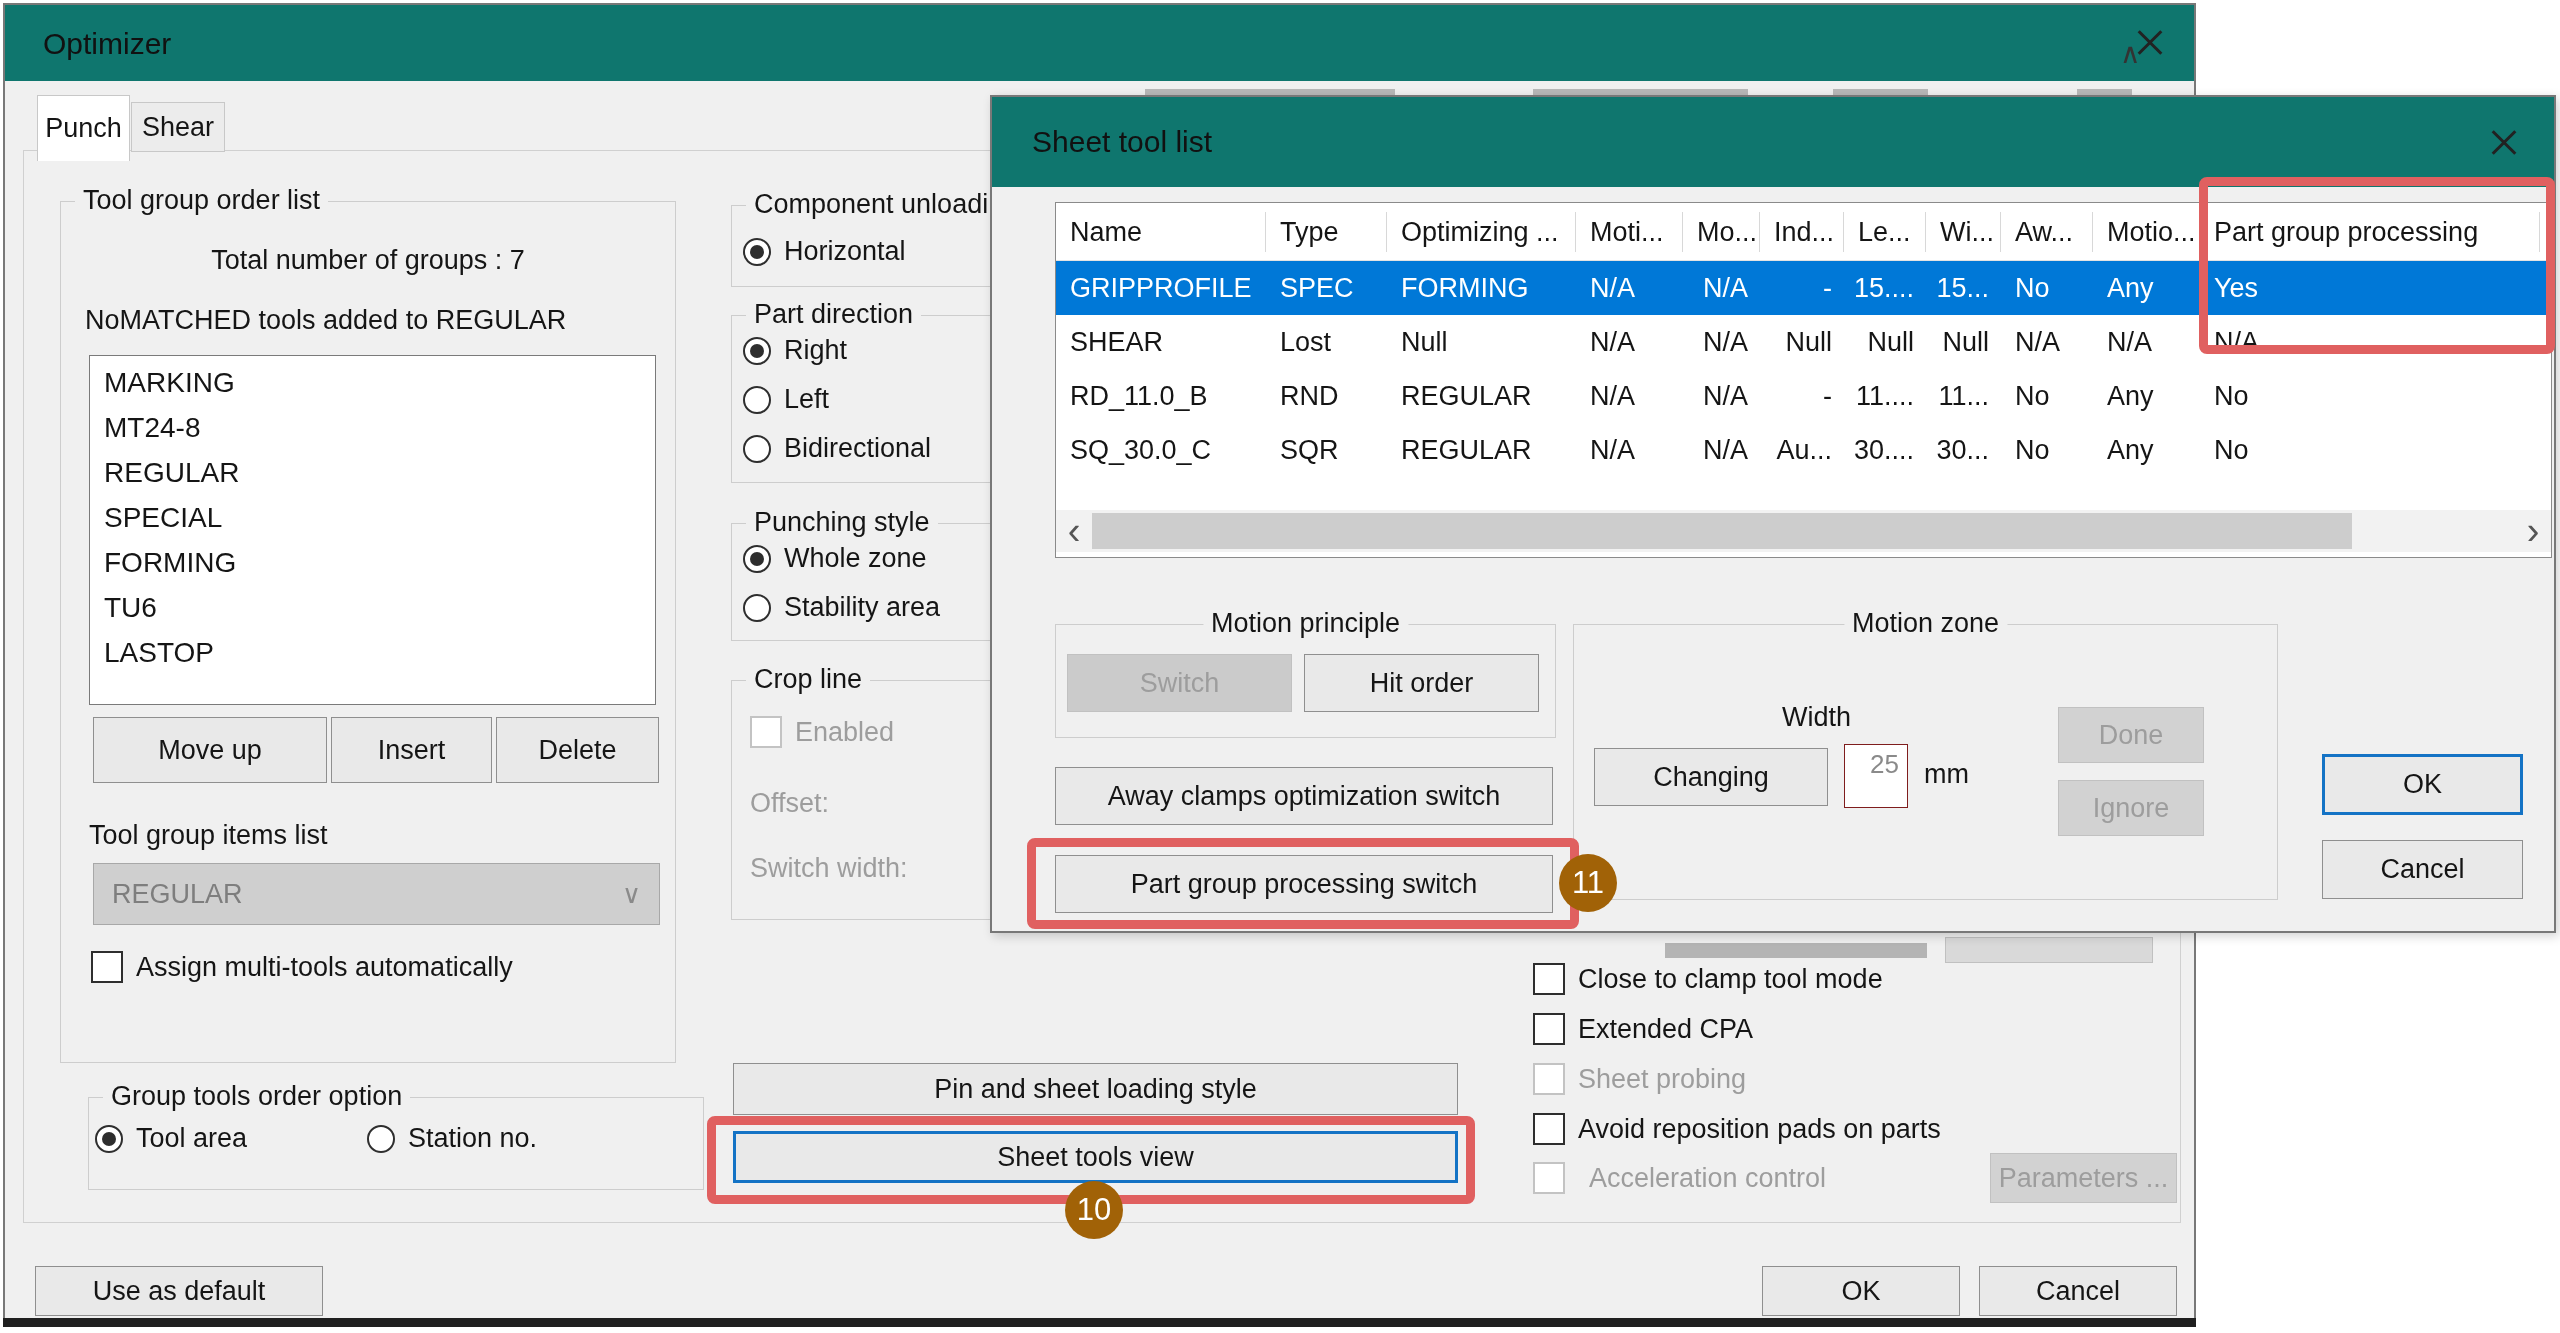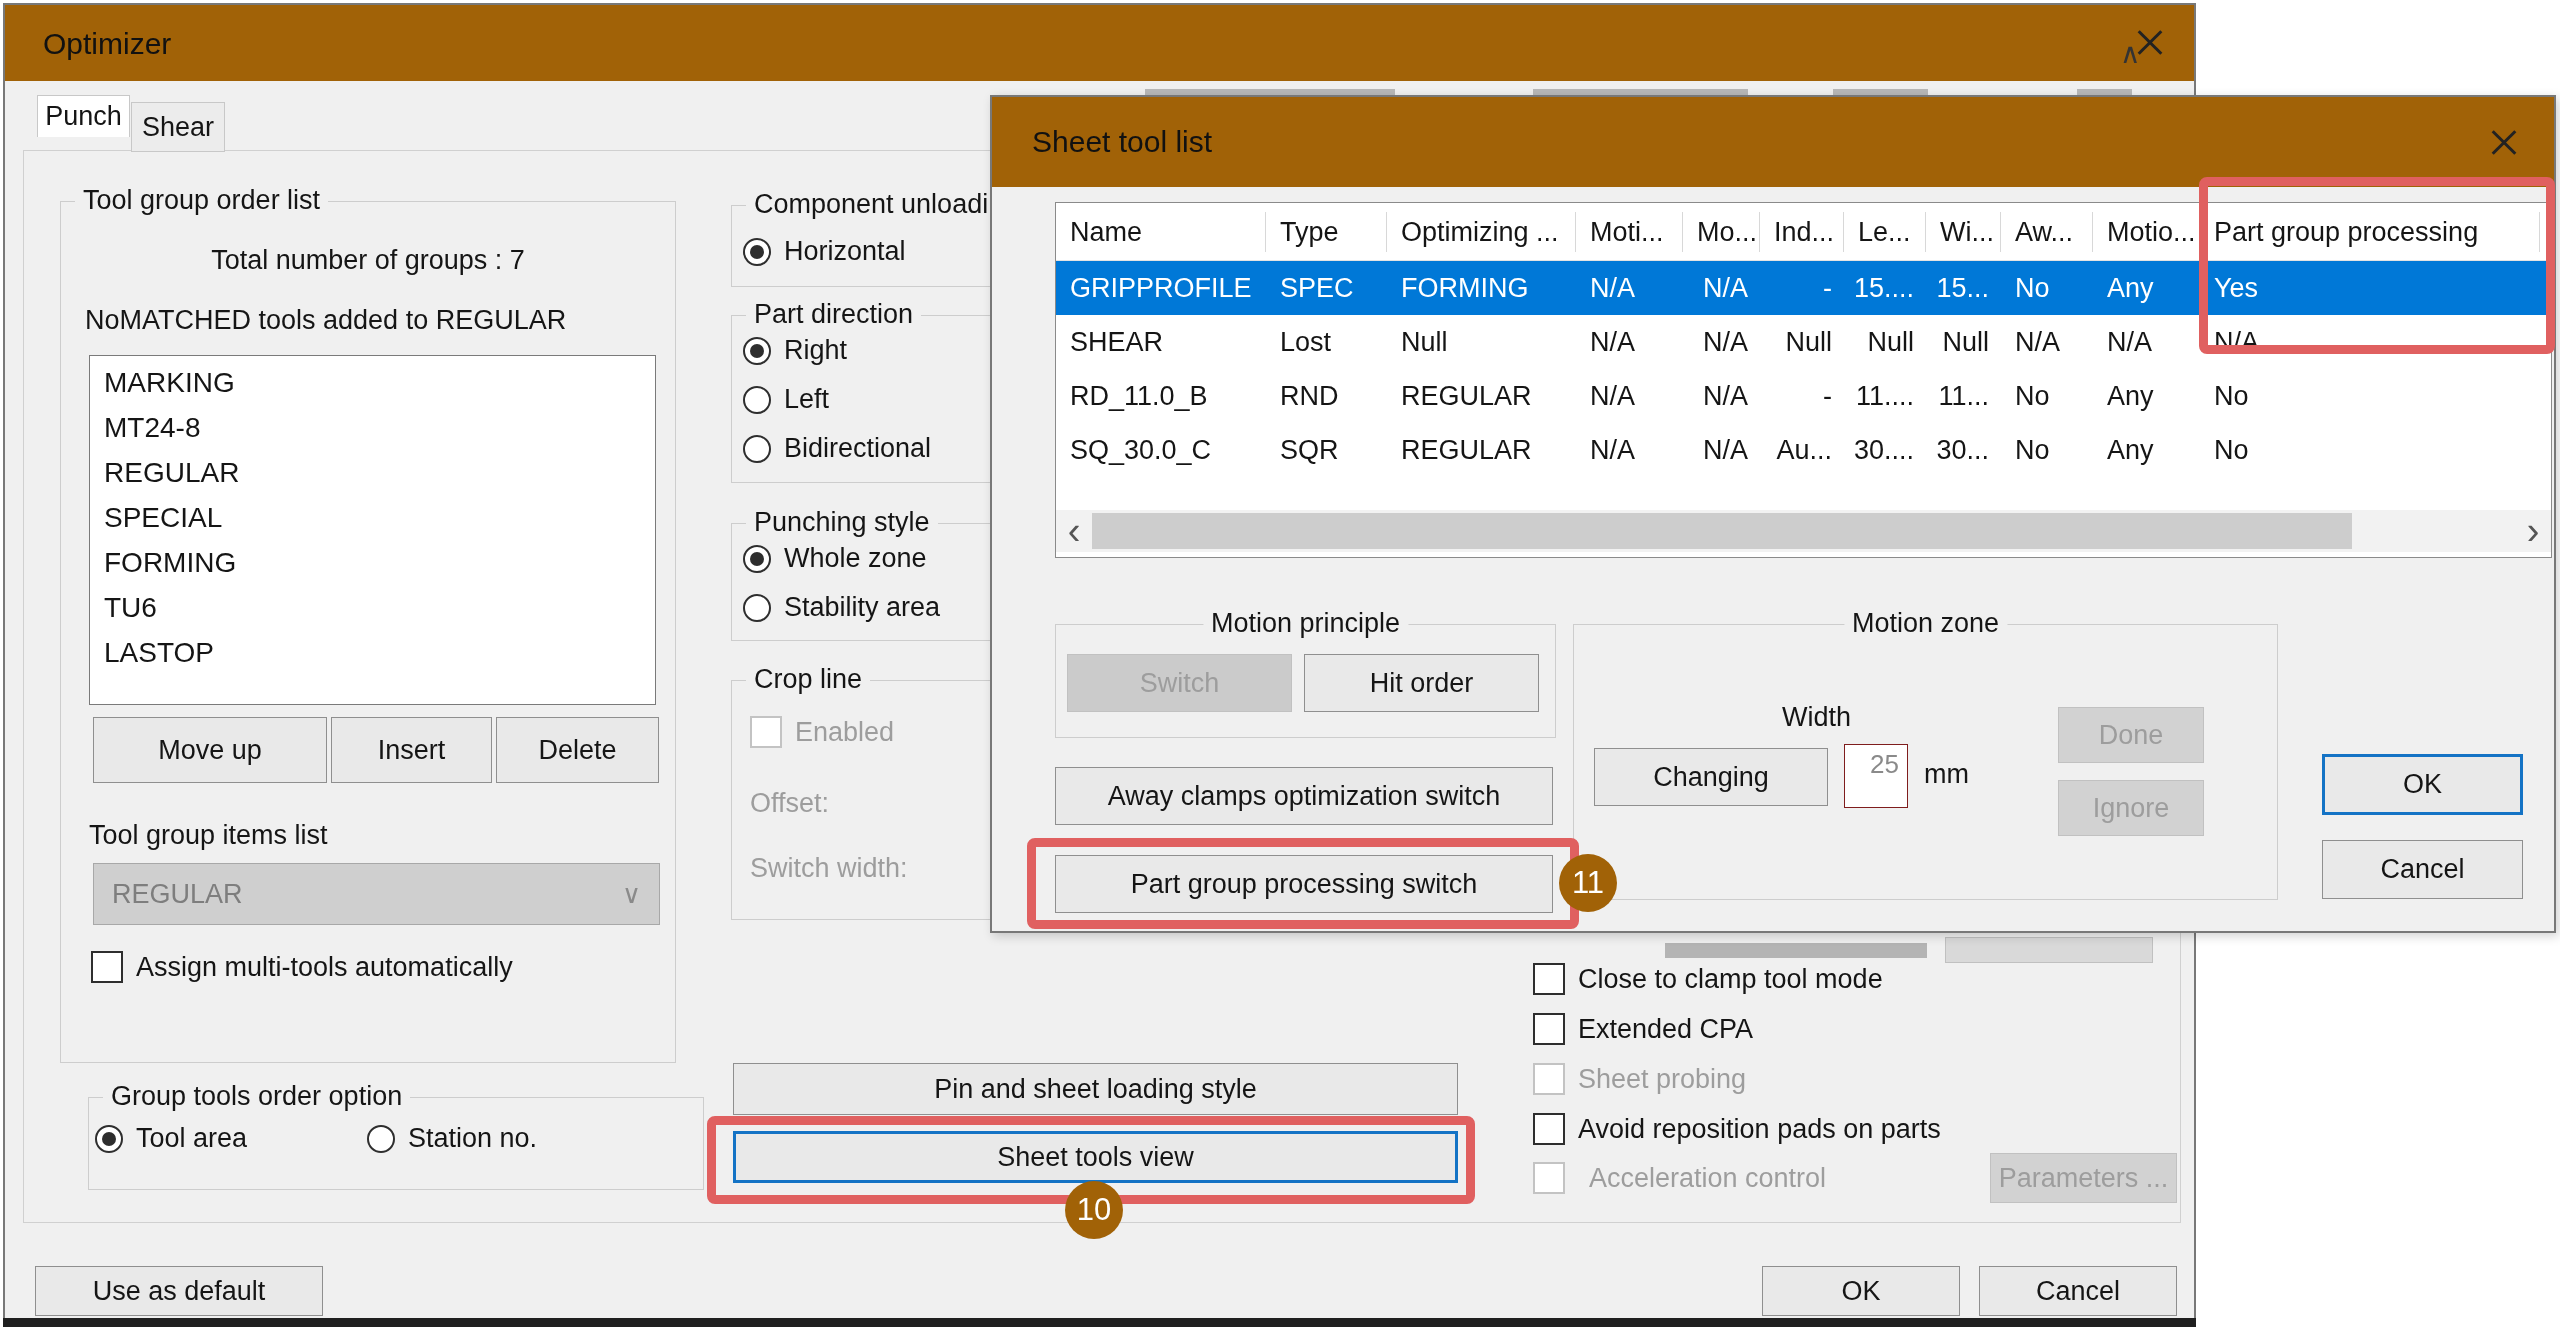--- a/index.html
+++ b/index.html
@@ -1,19 +1,19 @@
 <!DOCTYPE html>
 <html><head>
 <meta charset="utf-8">
 <style>
   html,body{margin:0;padding:0;background:#fff;}
   #screen{position:relative;width:2560px;height:1333px;background:#ffffff;overflow:hidden;
           font-family:"Liberation Sans", sans-serif;color:#151515;}
   .win{position:absolute;background:#f0f0f0;border:2px solid #787878;box-sizing:border-box;}
-  .titlebar{position:absolute;left:0;top:0;right:0;background:#a16207;}
+  .titlebar{position:absolute;left:0;top:0;right:0;background:#0f766e;}
   .title{position:absolute;font-size:30px;color:#111;white-space:nowrap;}
   .xbtn{position:absolute;width:52px;height:52px;}
   .xbtn i{position:absolute;left:10px;top:24px;width:32px;height:3px;background:#222;}
   .xbtn i.a{transform:rotate(45deg);} .xbtn i.b{transform:rotate(-45deg);}
   .tab{position:absolute;display:flex;align-items:center;justify-content:center;
        font-size:27px;box-sizing:border-box;}
   .tab.active{background:#ffffff;border:1px solid #c8c8c8;border-bottom:none;z-index:3;}
   .tab.idle{background:#ececec;border:1px solid #c8c8c8;z-index:2;}
   .panel{position:absolute;border:1px solid #d0d0d0;box-sizing:border-box;}
   .grp{position:absolute;border:1px solid #cdcdcd;box-sizing:border-box;}
@@ -77,21 +77,21 @@
           <i class="b"></i>
         </div>
     </div>
 
     <div class="frag" style="left:1140px;top:84px;width:250px;height:8px;"></div>
     <div class="frag" style="left:1528px;top:84px;width:215px;height:8px;"></div>
     <div class="frag" style="left:1828px;top:84px;width:95px;height:8px;"></div>
     <div class="frag" style="left:2072px;top:84px;width:55px;height:8px;"></div>
     <div class="txt" style="left:2115px;top:32px;font-size:28px;color:#333;">∧</div>
 
-    <div class="tab active" style="left:32px;top:90px;width:93px;height:42px;">
+    <div class="tab active" style="left:32px;top:90px;width:93px;height:66px;">
       <span>Punch</span>
     </div>
     <div class="tab idle" style="left:126px;top:97px;width:94px;height:50px;">
       <span>Shear</span>
     </div>
     <div class="panel" style="left:18px;top:145px;width:2158px;height:1073px;background:#f0f0f0;"></div>
 
     <div class="grp" style="left:55px;top:196px;width:616px;height:862px;">
       <span class="lbl">Tool group order list</span>
     </div>

